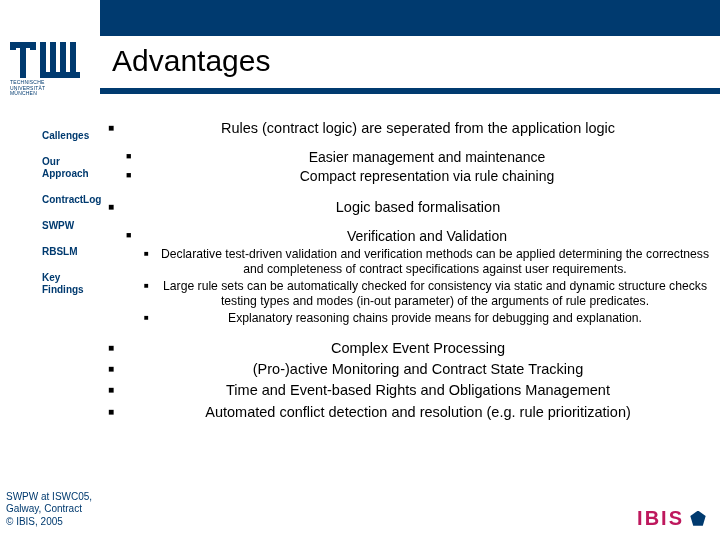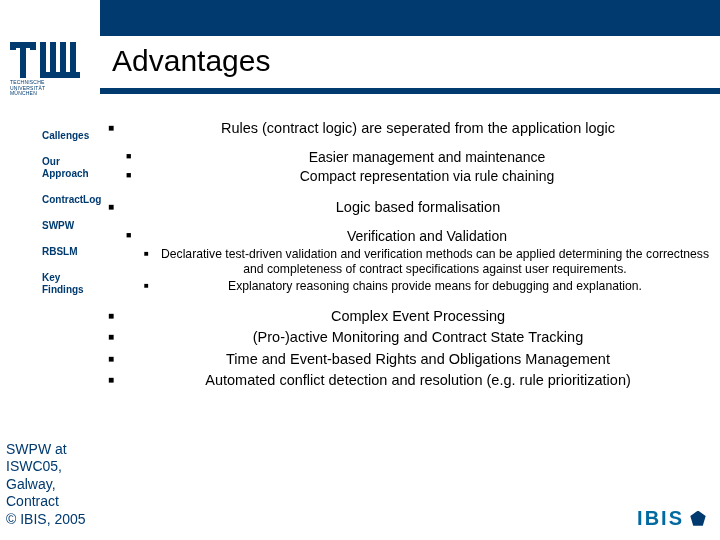--- a/index.html
+++ b/index.html
@@ -37,39 +37,39 @@
     font-size: 5px; color: #003a6f; line-height: 1.1; margin-top: 2px;
     letter-spacing: 0.2px;
   }
   .sidebar {
     position: absolute; left: 6px; top: 130px; width: 90px;
     font-size: 10px; font-weight: bold; color: #003a6f;
   }
   .sidebar .nav-item { margin-bottom: 14px; line-height: 1.2; margin-left: 36px; }
   .footer-note {
     position: absolute; left: 6px; bottom: 12px; width: 95px;
-    font-size: 14px; color: #003a6f; line-height: 1.25;
+    font-size: 10px; color: #003a6f; line-height: 1.25;
   }
   .content {
     position: absolute; left: 108px; top: 120px; right: 10px; bottom: 28px;
     font-size: 14.5px; color: #000; line-height: 1.2;
   }
   ul.b1 { list-style: none; padding-left: 0; }
   ul.b1 > li { position: relative; padding-left: 18px; margin-bottom: 4px; text-align: center; }
   ul.b1 > li::before { content: "■"; position: absolute; left: 0; top: 2px; font-size: 10px; color: #000; }
   ul.b2 { list-style: none; padding-left: 0; margin-top: 12px; }
   ul.b2 > li { position: relative; padding-left: 18px; font-size: 14px; margin-bottom: 2px; }
   ul.b2 > li::before { content: "■"; position: absolute; left: 0; top: 2px; font-size: 9px; color: #000; }
   ul.b3 { list-style: none; padding-left: 0; margin-top: 2px; }
   ul.b3 > li { position: relative; padding-left: 16px; font-size: 12.2px; margin-bottom: 2px; line-height: 1.22; }
   ul.b3 > li::before { content: "■"; position: absolute; left: 0; top: 2px; font-size: 8px; color: #000; }
   .sect-gap { height: 10px; }
   .ibis-logo {
     position: absolute; right: 14px; bottom: 10px;
-    font-size: 20px; font-weight: 800; color: #0369a1; letter-spacing: 2px;
+    font-size: 20px; font-weight: 800; color: #be185d; letter-spacing: 2px;
     display: flex; align-items: center; gap: 6px;
     font-family: Arial, sans-serif;
   }
   .ibis-logo .dot {
     width: 16px; height: 16px; background: #003a6f;
     clip-path: polygon(50% 0, 98% 35%, 80% 95%, 20% 95%, 2% 35%);
   }
 </style>
 </head>
 <body>
@@ -125,20 +125,21 @@
   </ul>
   <div class="sect-gap"></div>
   <ul class="b1">
     <li>
       <span>Logic based formalisation</span>
       <ul class="b2">
         <li>
           <span>Verification and Validation</span>
           <ul class="b3">
             <li><span>Declarative test-driven validation and verification methods can be applied determining the correctness and completeness of contract specifications against user requirements.</span></li>
+            <li><span>Large rule sets can be automatically checked for consistency via static and dynamic structure checks testing types and modes (in-out parameter) of the arguments of rule predicates.</span></li>
             <li><span>Explanatory reasoning chains provide means for debugging and explanation.</span></li>
           </ul>
         </li>
       </ul>
     </li>
   </ul>
   <div class="sect-gap"></div>
   <ul class="b1">
     <li><span>Complex Event Processing</span></li>
     <li><span>(Pro-)active Monitoring and Contract State Tracking</span></li>

